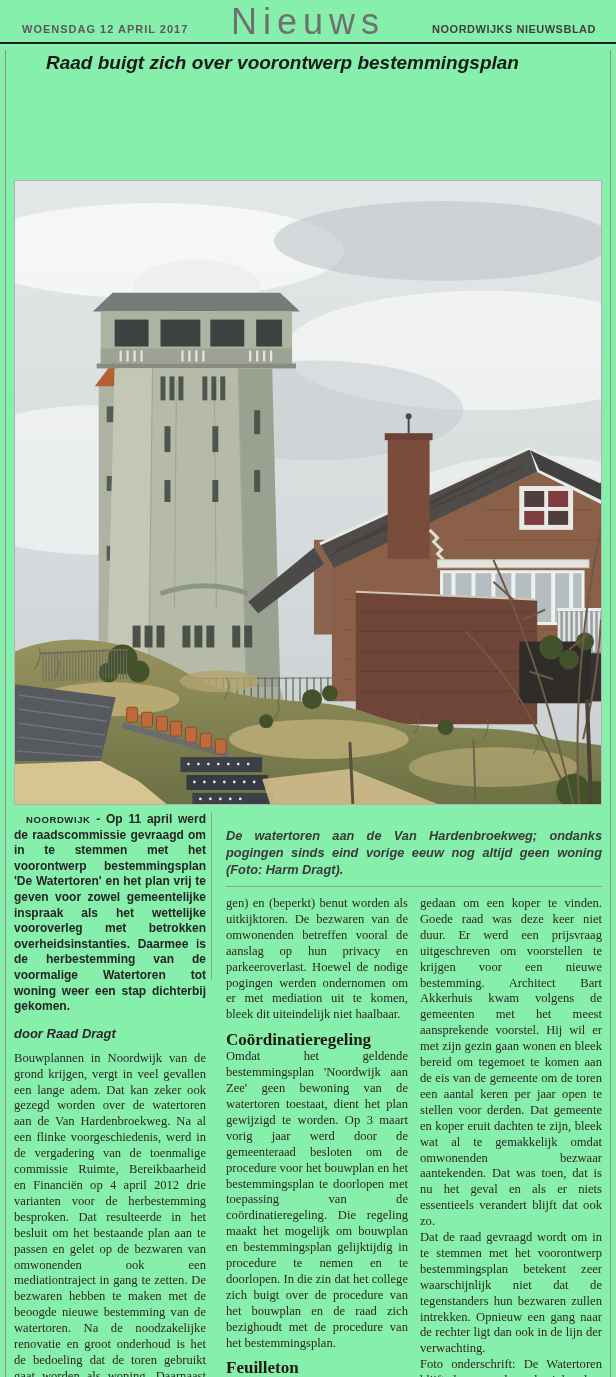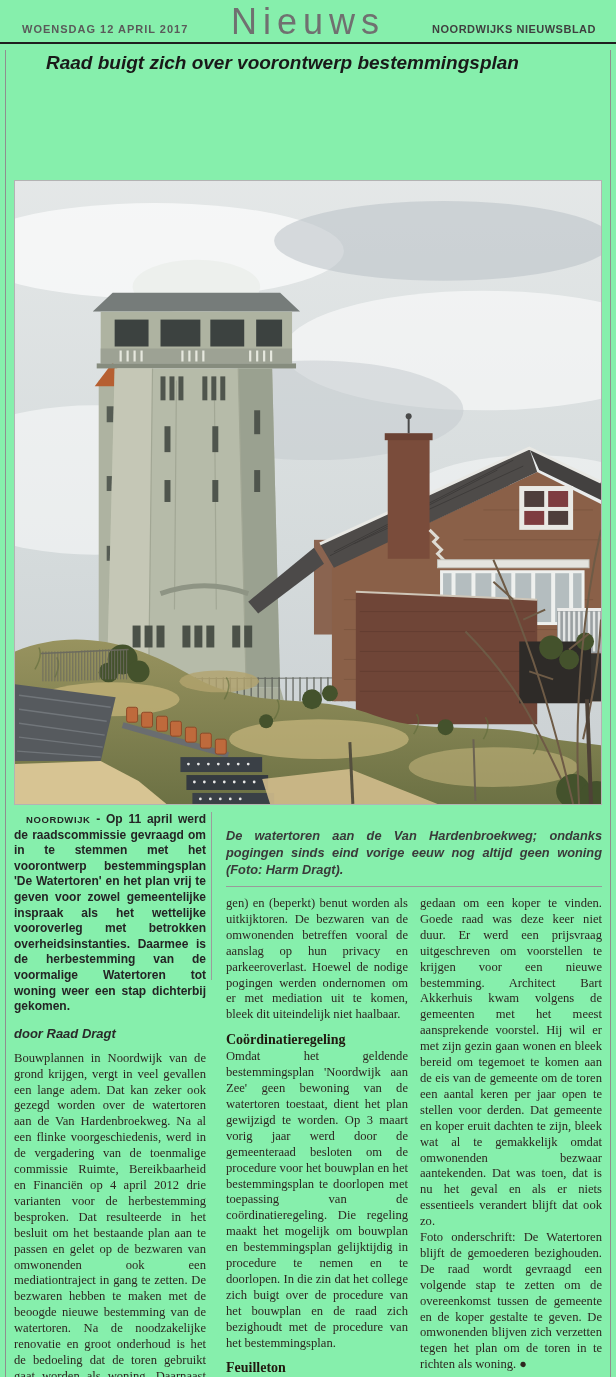--- a/index.html
+++ b/index.html
@@ -54,21 +54,21 @@
   .intro .loc{font-size:9.5px;letter-spacing:0.6px;padding-left:12px;}
   .byline{
     font-size:13px;font-weight:bold;font-style:italic;color:#2a2a2a;
     margin:11px 0 10px 0;
   }
   .serif{
     font-family:"Liberation Serif",serif;font-size:12.6px;line-height:15.9px;
     text-align:justify;color:#2e2620;margin:0;
   }
   .subhead{
-    font-family:"Liberation Serif",serif;font-size:14px;font-weight:bold;
+    font-family:"Liberation Serif",serif;font-size:17px;font-weight:bold;
     color:#20190f;margin:9px 0 1px 0;line-height:16px;
   }
   .caption{
     font-size:12.8px;font-weight:bold;font-style:italic;line-height:17px;
     color:#3a3a3a;text-align:justify;margin:15px 0 0 6px;
   }
   .caption-rule{height:1px;background:#9a9a9a;margin:8px 0 9px 6px;}
   .bodycols{display:flex;flex-direction:row;gap:12px;margin-left:6px;}
   .bodycol{flex:1 1 0;min-width:0;}
   .intro-divider{position:absolute;left:197px;top:0;width:1px;height:168px;background:#9c9c9c;}
@@ -327,20 +327,21 @@
         <div class="bodycols">
           <div class="bodycol">
             <p class="serif">gen) en (beperkt) benut worden als uitkijktoren. De bezwaren van de omwonenden betreffen vooral de aanslag op hun privacy en parkeeroverlast. Hoewel de nodige pogingen werden ondernomen om er met mediation uit te komen, bleek dit uiteindelijk niet haalbaar.</p>
             <h3 class="subhead">Coördinatieregeling</h3>
             <p class="serif">Omdat het geldende bestemmingsplan 'Noordwijk aan Zee' geen bewoning van de watertoren toestaat, dient het plan gewijzigd te worden. Op 3 maart vorig jaar werd door de gemeenteraad besloten om de procedure voor het bouwplan en het bestemmingsplan te doorlopen met toepassing van de coördinatieregeling. Die regeling maakt het mogelijk om bouwplan en bestemmingsplan gelijktijdig in procedure te nemen en te doorlopen. In die zin dat het college zich buigt over de procedure van het bouwplan en de raad zich bezighoudt met de procedure van het bestemmingsplan.</p>
             <h3 class="subhead">Feuilleton</h3>
             <p class="serif">De kwestie rond de watertoren is inmiddels een langlopend feuilleton. Door een besluit van de gemeenteraad werd het bouwwerk in 1999 eigendom van de gemeente. Drie jaar later wilde die er al weer vanaf en sindsdien zijn pogingen</p>
           </div>
           <div class="bodycol">
             <p class="serif">gedaan om een koper te vinden. Goede raad was deze keer niet duur. Er werd een prijsvraag uitgeschreven om voorstellen te krijgen voor een nieuwe bestemming. Architect Bart Akkerhuis kwam volgens de gemeenten met het meest aansprekende voorstel. Hij wil er met zijn gezin gaan wonen en bleek bereid om tegemoet te komen aan de eis van de gemeente om de toren een aantal keren per jaar open te stellen voor derden. Dat gemeente en koper eruit dachten te zijn, bleek wat al te gemakkelijk omdat omwonenden bezwaar aantekenden. Dat was toen, dat is nu het geval en als er niets essentieels verandert blijft dat ook zo.</p>
+            <p class="serif">Dat de raad gevraagd wordt om in te stemmen met het voorontwerp bestemmingsplan betekent zeer waarschijnlijk niet dat de tegenstanders hun bezwaren zullen intrekken. Opnieuw een gang naar de rechter ligt dan ook in de lijn der verwachting.</p>
             <p class="serif">Foto onderschrift: De Watertoren blijft de gemoederen bezighouden. De raad wordt gevraagd een volgende stap te zetten om de overeenkomst tussen de gemeente en de koper gestalte te geven. De omwonenden blijven zich verzetten tegen het plan om de toren in te richten als woning. ●</p>
           </div>
         </div>
       </div>
     </div>
   </div>
 
 </div>
 
 </body></html>

